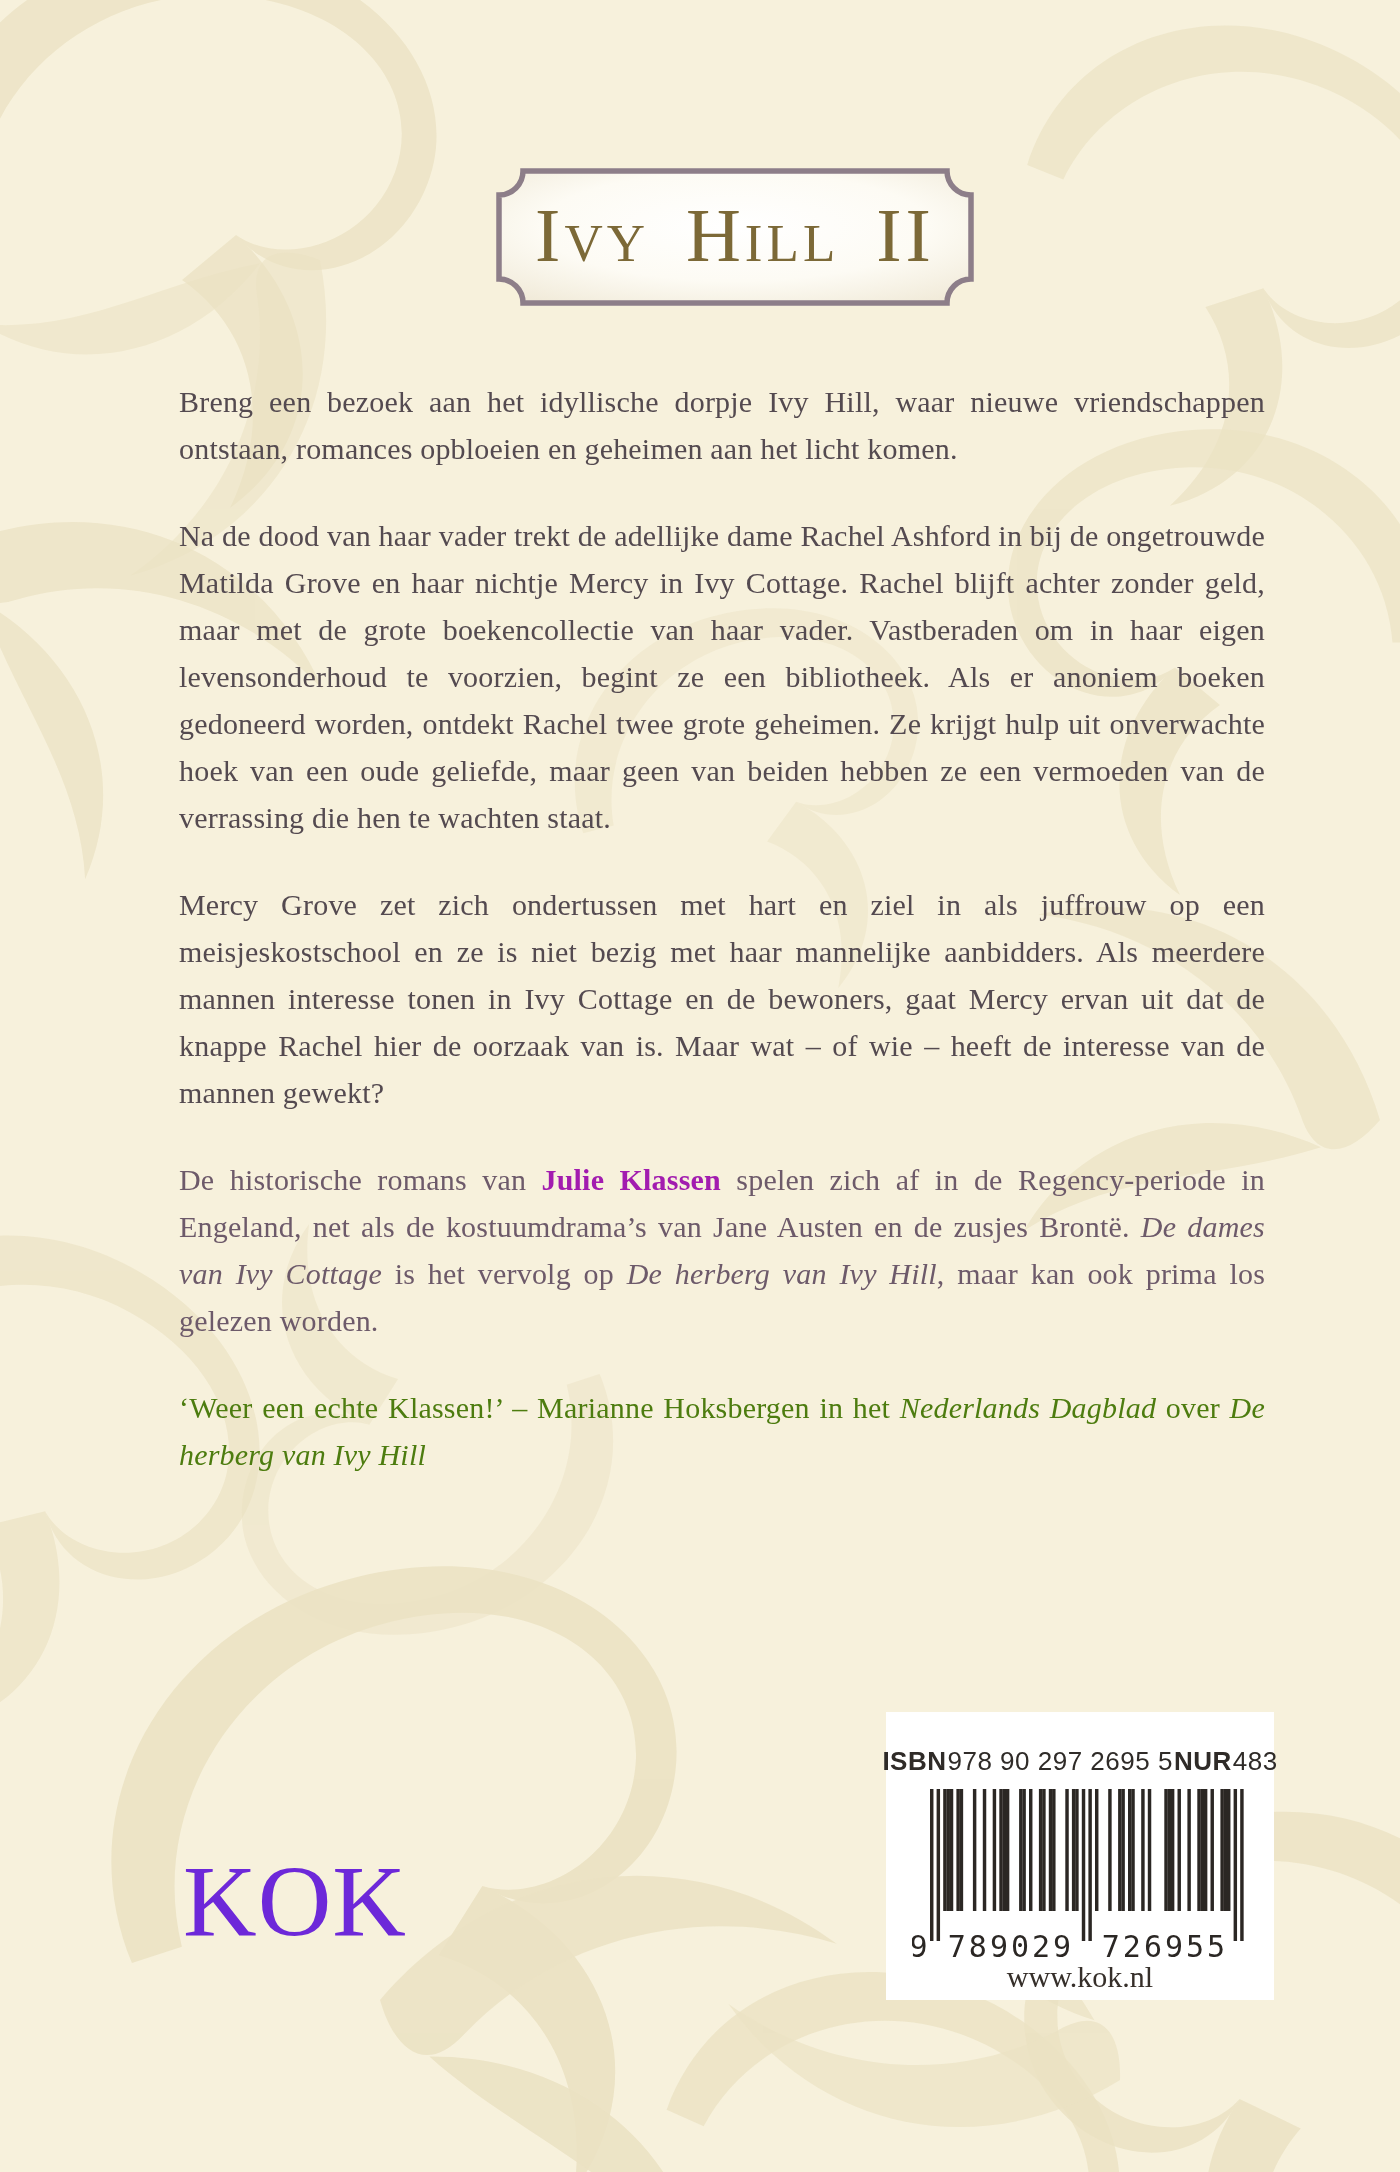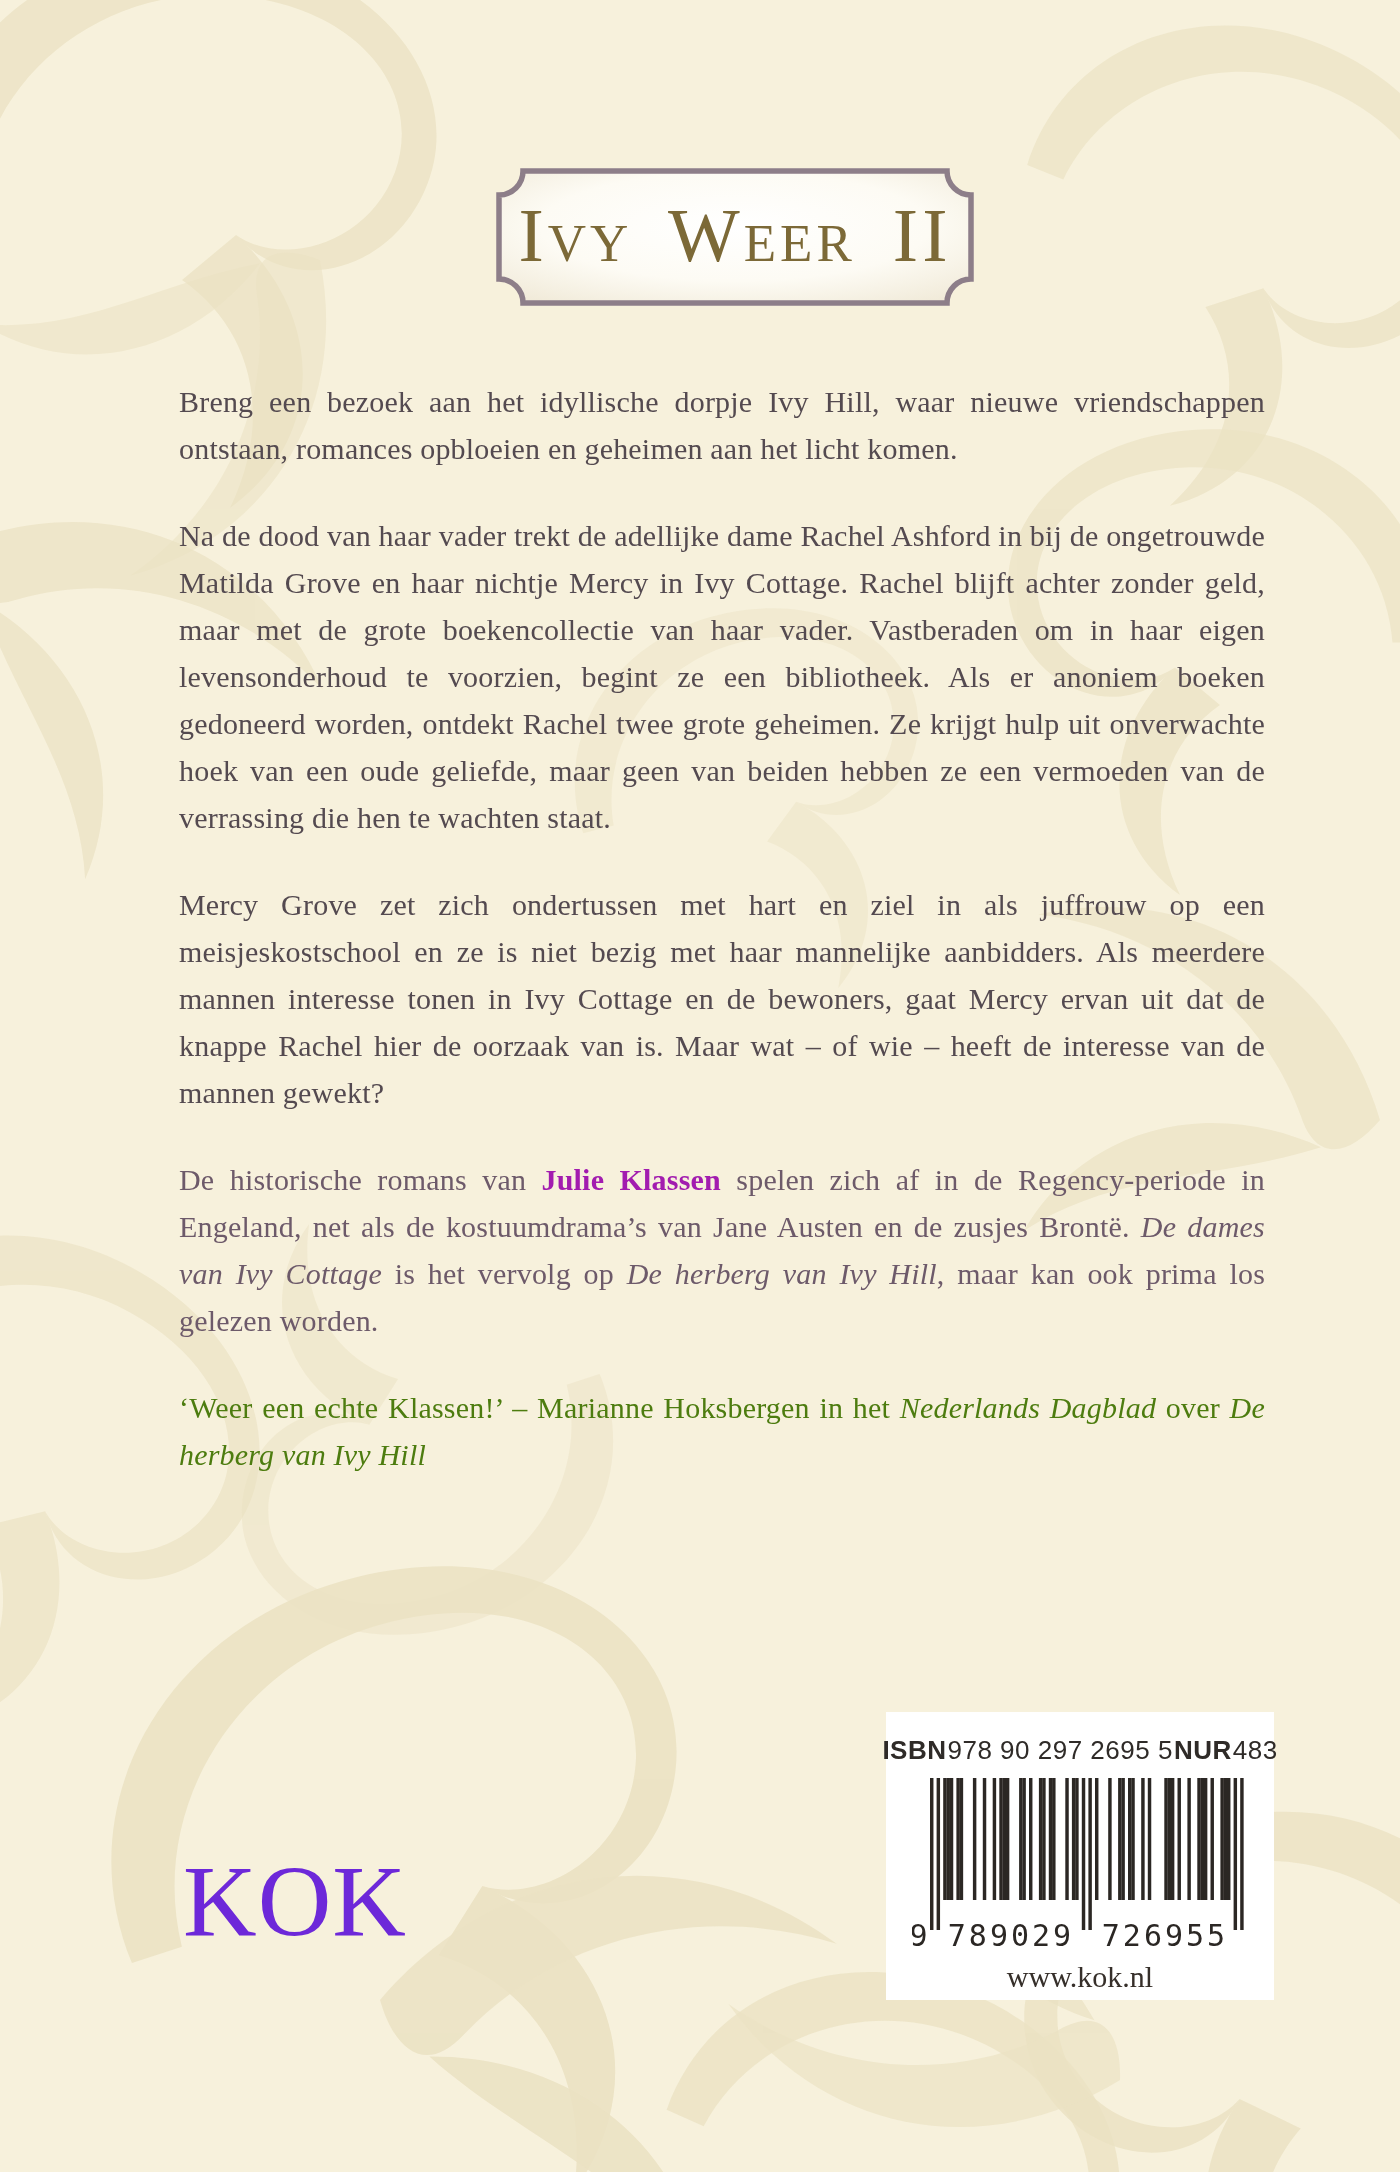--- a/index.html
+++ b/index.html
@@ -43,21 +43,21 @@
   .body-p.author span[data-b]{font-weight:700;color:#a21caf;}
   .body-p.review{margin-bottom:12px;color:#4d7c0f;}
 
   
   .isbn-box{
     position:absolute;left:886px;top:1712px;width:388px;height:288px;
     background:#ffffff;z-index:2;
     display:flex;flex-direction:column;align-items:center;
   }
   .isbn-line{
-    margin-top:23px;
+    margin-top:34px;
     font-family:"Liberation Sans", sans-serif;
     font-size:26px;color:#2f2b28;
     display:flex;gap:1px;align-items:baseline;white-space:nowrap;
     letter-spacing:.5px;
   }
   .isbn-line .lbl{font-weight:700;}
   .bc{
     font-family:"DejaVu Sans Mono", monospace;
     font-size:30px;fill:#2b2724;letter-spacing:3px;
   }
@@ -113,21 +113,21 @@
       <use href="#curl" transform="translate(1460,1760) scale(-1.45,1.45) rotate(14)" opacity="0.8"></use>
       <use href="#leafpair" transform="translate(1120,2080) rotate(-150) scale(1.3)" opacity="0.7"></use>
     </g>
 
     <g>
       <path d="M523,171 H947 A24,24 0 0 0 971,195 V279 A24,24 0 0 0 947,303 H523 A24,24 0 0 0 499,279 V195 A24,24 0 0 0 523,171 Z" fill="url(#plq)" stroke="#8d7e89" stroke-width="5.5"></path>
     </g>
   </svg>
 
   <div class="plaque">
-    <div class="plaque-title">Ivy Weer II</div>
+    <div class="plaque-title">Ivy Hill II</div>
   </div>
 
   <div class="text-block">
     <p class="body-p">Breng een bezoek aan het idyllische dorpje Ivy Hill, waar nieuwe vriendschappen ontstaan, romances opbloeien en geheimen aan het licht komen.</p>
     <p class="body-p">Na de dood van haar vader trekt de adellijke dame Rachel Ashford in bij de ongetrouwde Matilda Grove en haar nichtje Mercy in Ivy Cottage. Rachel blijft achter zonder geld, maar met de grote boekencollectie van haar vader. Vastberaden om in haar eigen levensonderhoud te voorzien, begint ze een bibliotheek. Als er anoniem boeken gedoneerd worden, ontdekt Rachel twee grote geheimen. Ze krijgt hulp uit onverwachte hoek van een oude geliefde, maar geen van beiden hebben ze een vermoeden van de verrassing die hen te wachten staat.</p>
     <p class="body-p">Mercy Grove zet zich ondertussen met hart en ziel in als juffrouw op een meisjeskostschool en ze is niet bezig met haar mannelijke aanbidders. Als meerdere mannen interesse tonen in Ivy Cottage en de bewoners, gaat Mercy ervan uit dat de knappe Rachel hier de oorzaak van is. Maar wat – of wie – heeft de interesse van de mannen gewekt?</p>
     <p class="body-p author"><span>De historische romans van </span><span data-b="" style="font-weight: 700;">Julie Klassen</span><span> spelen zich af in de Regency-periode in Engeland, net als de kostuumdrama’s van Jane Austen en de zusjes Brontë. </span><span style="font-style: italic;">De dames van Ivy Cottage</span><span> is het vervolg op </span><span style="font-style: italic;">De herberg van Ivy Hill</span><span>, maar kan ook prima los gelezen worden.</span></p>
     <p class="body-p review"><span>‘Weer een echte Klassen!’ – Marianne Hoksbergen in het </span><span style="font-style: italic;">Nederlands Dagblad</span><span> over </span><span style="font-style: italic;">De herberg van Ivy Hill</span></p>
   </div>
 

